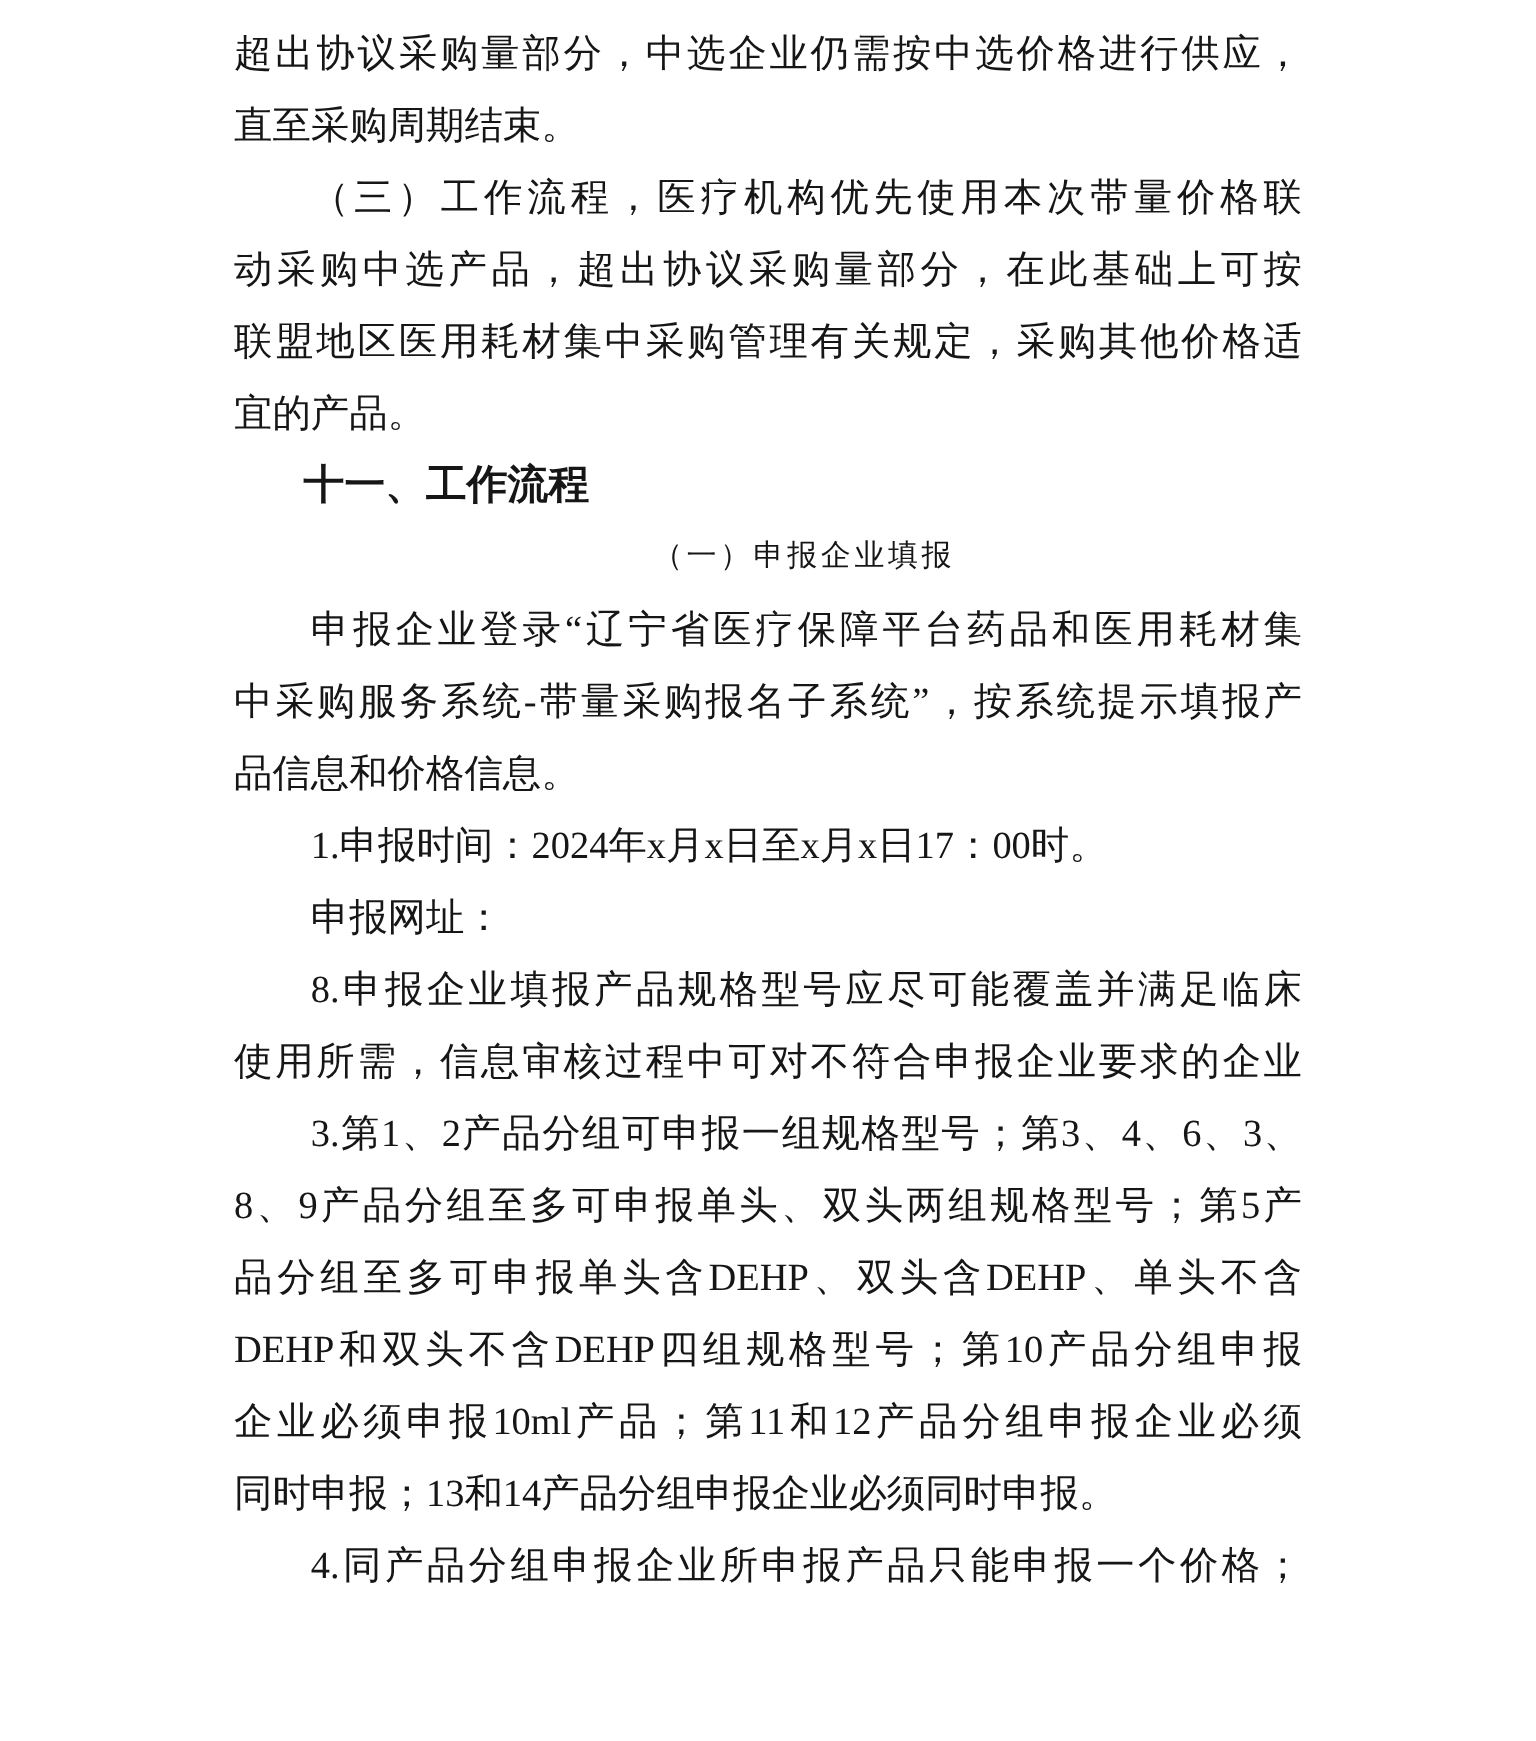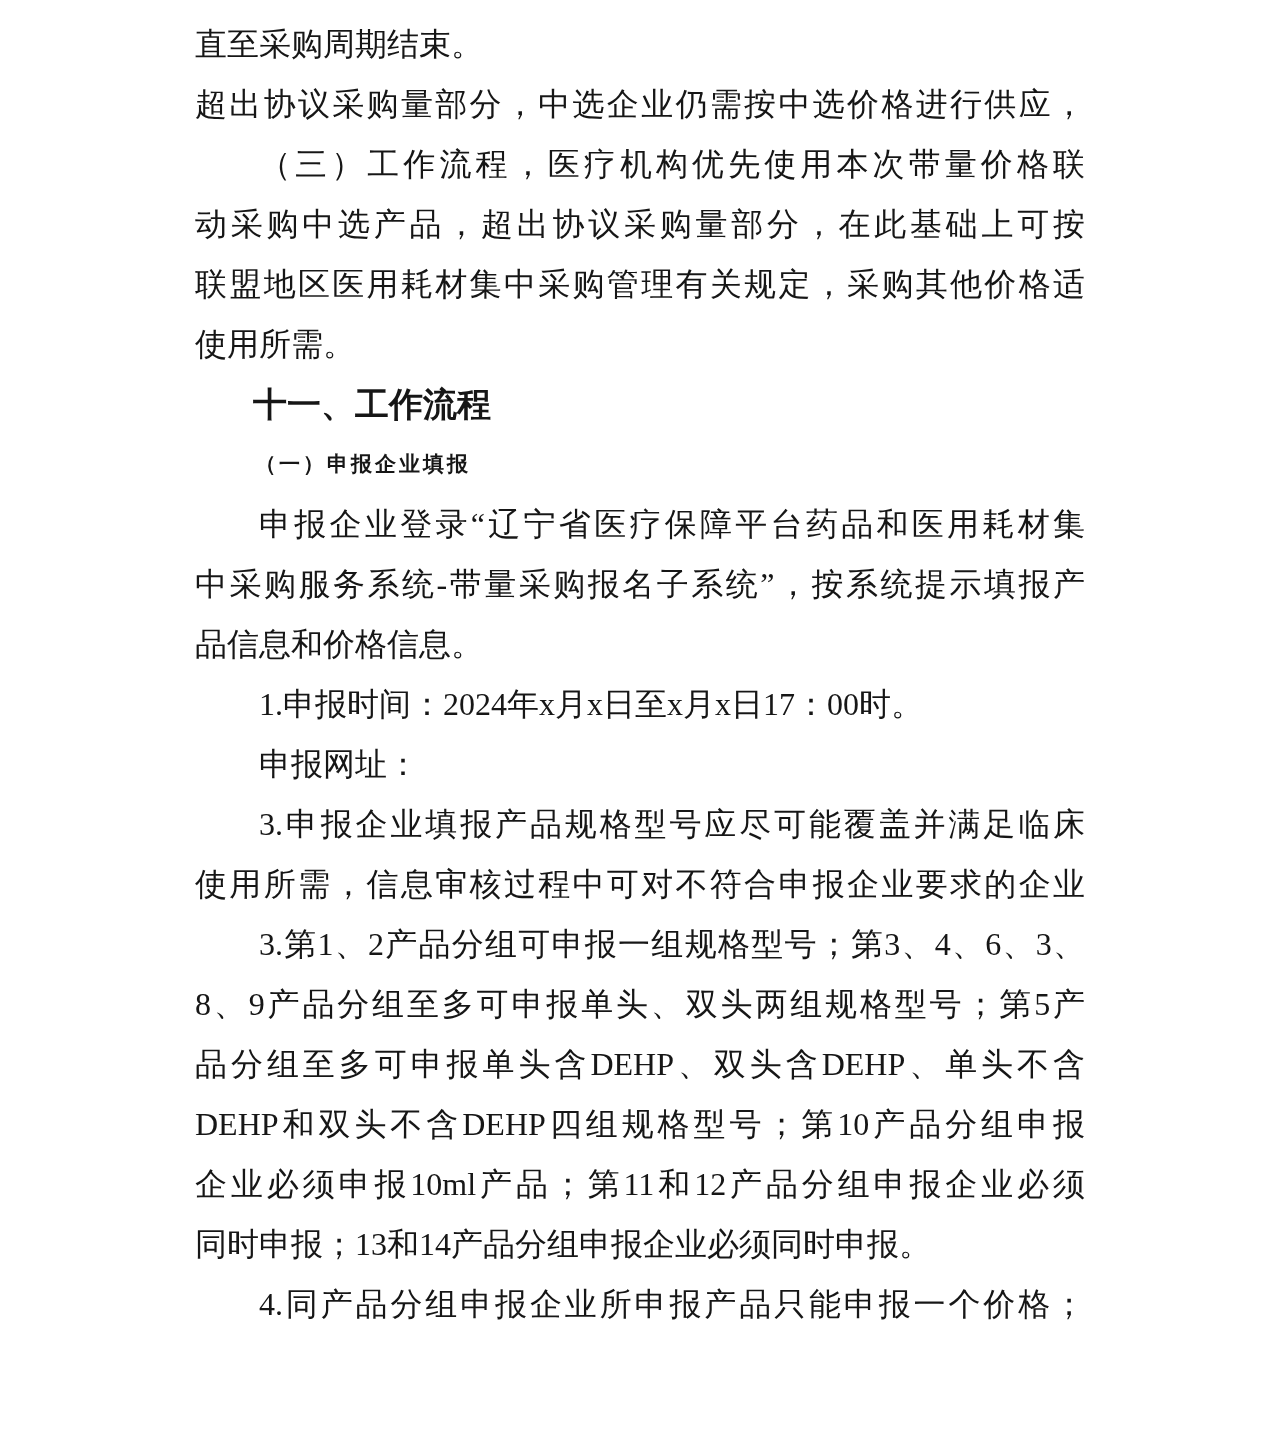--- a/index.html
+++ b/index.html
@@ -35,49 +35,50 @@
   .ind {
     text-indent: 64px;
   }
   .h1 {
     font-family: "Liberation Sans", "DejaVu Sans", sans-serif;
     font-weight: 700;
     font-size: 34px;
     text-indent: 58px;
   }
   .h2 {
-    font-weight: 700;
-    font-size: 21px;
+    font-weight: 400;
+    font-size: 25px;
     letter-spacing: 3px;
     text-indent: 60px;
+    text-align: center;
   }
   .url {
     font-family: "Liberation Sans", "DejaVu Sans", sans-serif;
     font-size: 36px;
     letter-spacing: 0.5px;
   }
 </style>
 </head>
 <body>
 
 <div class="page">
+  <div class="line j">超出协议采购量部分，中选企业仍需按中选价格进行供应，</div>
   <div class="line">直至采购周期结束。</div>
-  <div class="line j">超出协议采购量部分，中选企业仍需按中选价格进行供应，</div>
   <div class="line j ind">（三）工作流程，医疗机构优先使用本次带量价格联</div>
   <div class="line j">动采购中选产品，超出协议采购量部分，在此基础上可按</div>
   <div class="line j">联盟地区医用耗材集中采购管理有关规定，采购其他价格适</div>
-  <div class="line">使用所需。</div>
+  <div class="line">宜的产品。</div>
   <div class="line h1">十一、工作流程</div>
   <div class="line h2">（一）申报企业填报</div>
   <div class="line j ind">申报企业登录“辽宁省医疗保障平台药品和医用耗材集</div>
   <div class="line j">中采购服务系统-带量采购报名子系统”，按系统提示填报产</div>
   <div class="line">品信息和价格信息。</div>
   <div class="line ind">1.申报时间：2024年x月x日至x月x日17：00时。</div>
   <div class="line ind">申报网址：</div>
-  <div class="line j ind">3.申报企业填报产品规格型号应尽可能覆盖并满足临床</div>
+  <div class="line j ind">8.申报企业填报产品规格型号应尽可能覆盖并满足临床</div>
   <div class="line j">使用所需，信息审核过程中可对不符合申报企业要求的企业</div>
   <div class="line j ind">3.第1、2产品分组可申报一组规格型号；第3、4、6、3、</div>
   <div class="line j">8、9产品分组至多可申报单头、双头两组规格型号；第5产</div>
   <div class="line j">品分组至多可申报单头含DEHP、双头含DEHP、单头不含</div>
   <div class="line j">DEHP和双头不含DEHP四组规格型号；第10产品分组申报</div>
   <div class="line j">企业必须申报10ml产品；第11和12产品分组申报企业必须</div>
   <div class="line">同时申报；13和14产品分组申报企业必须同时申报。</div>
   <div class="line j ind">4.同产品分组申报企业所申报产品只能申报一个价格；</div>
 </div>
 

